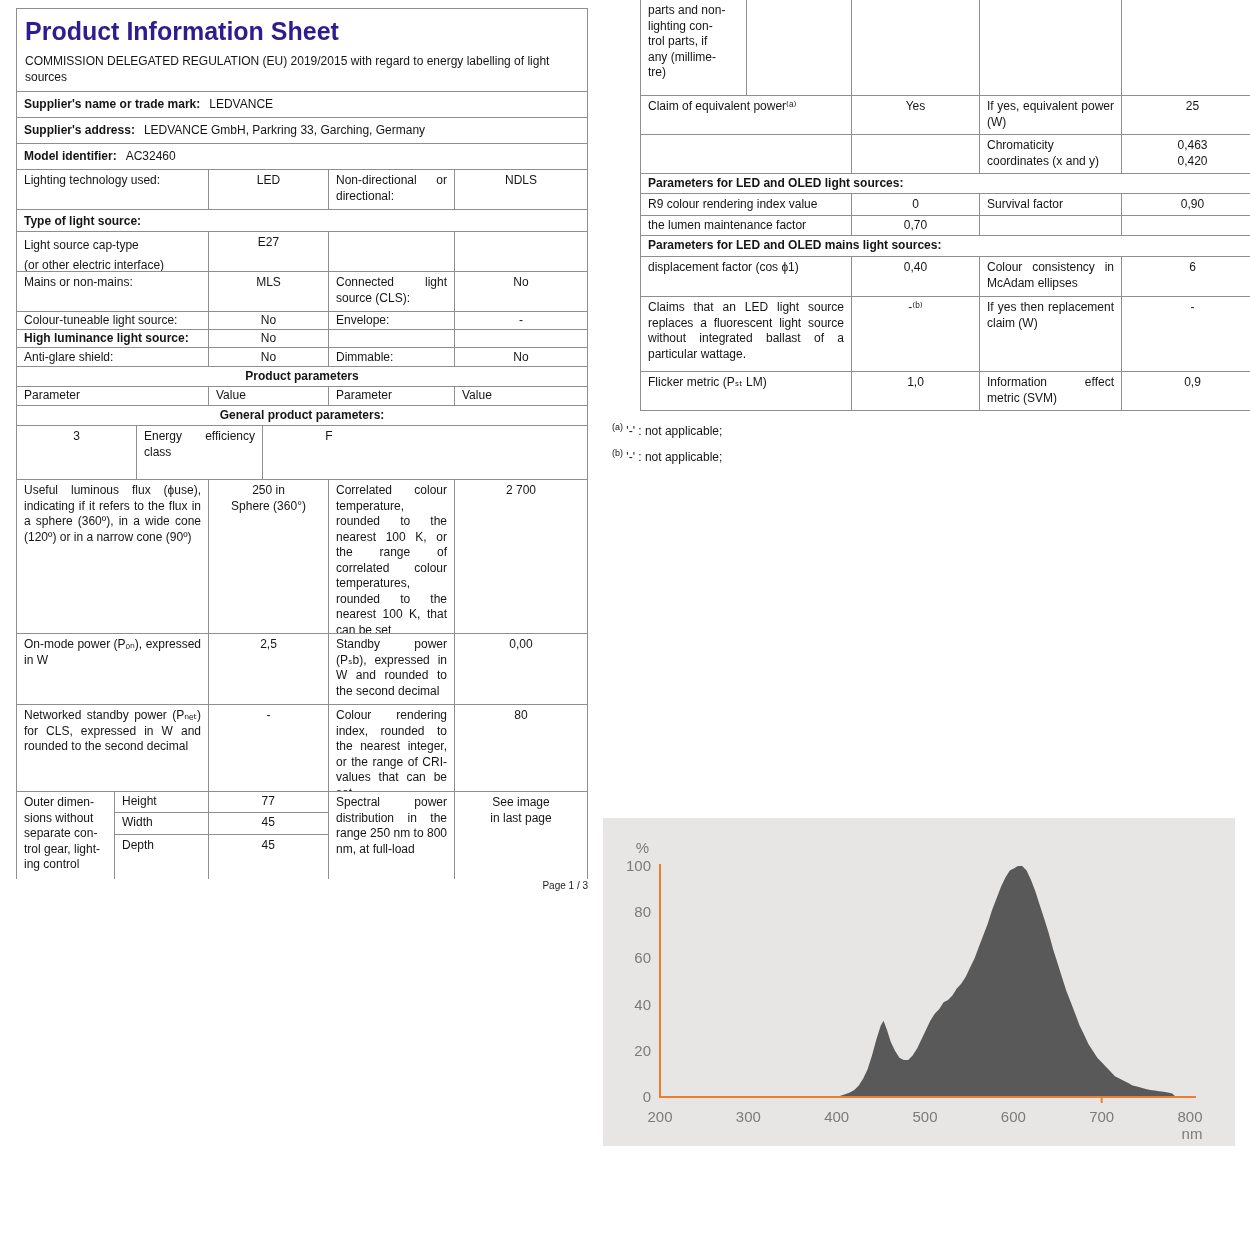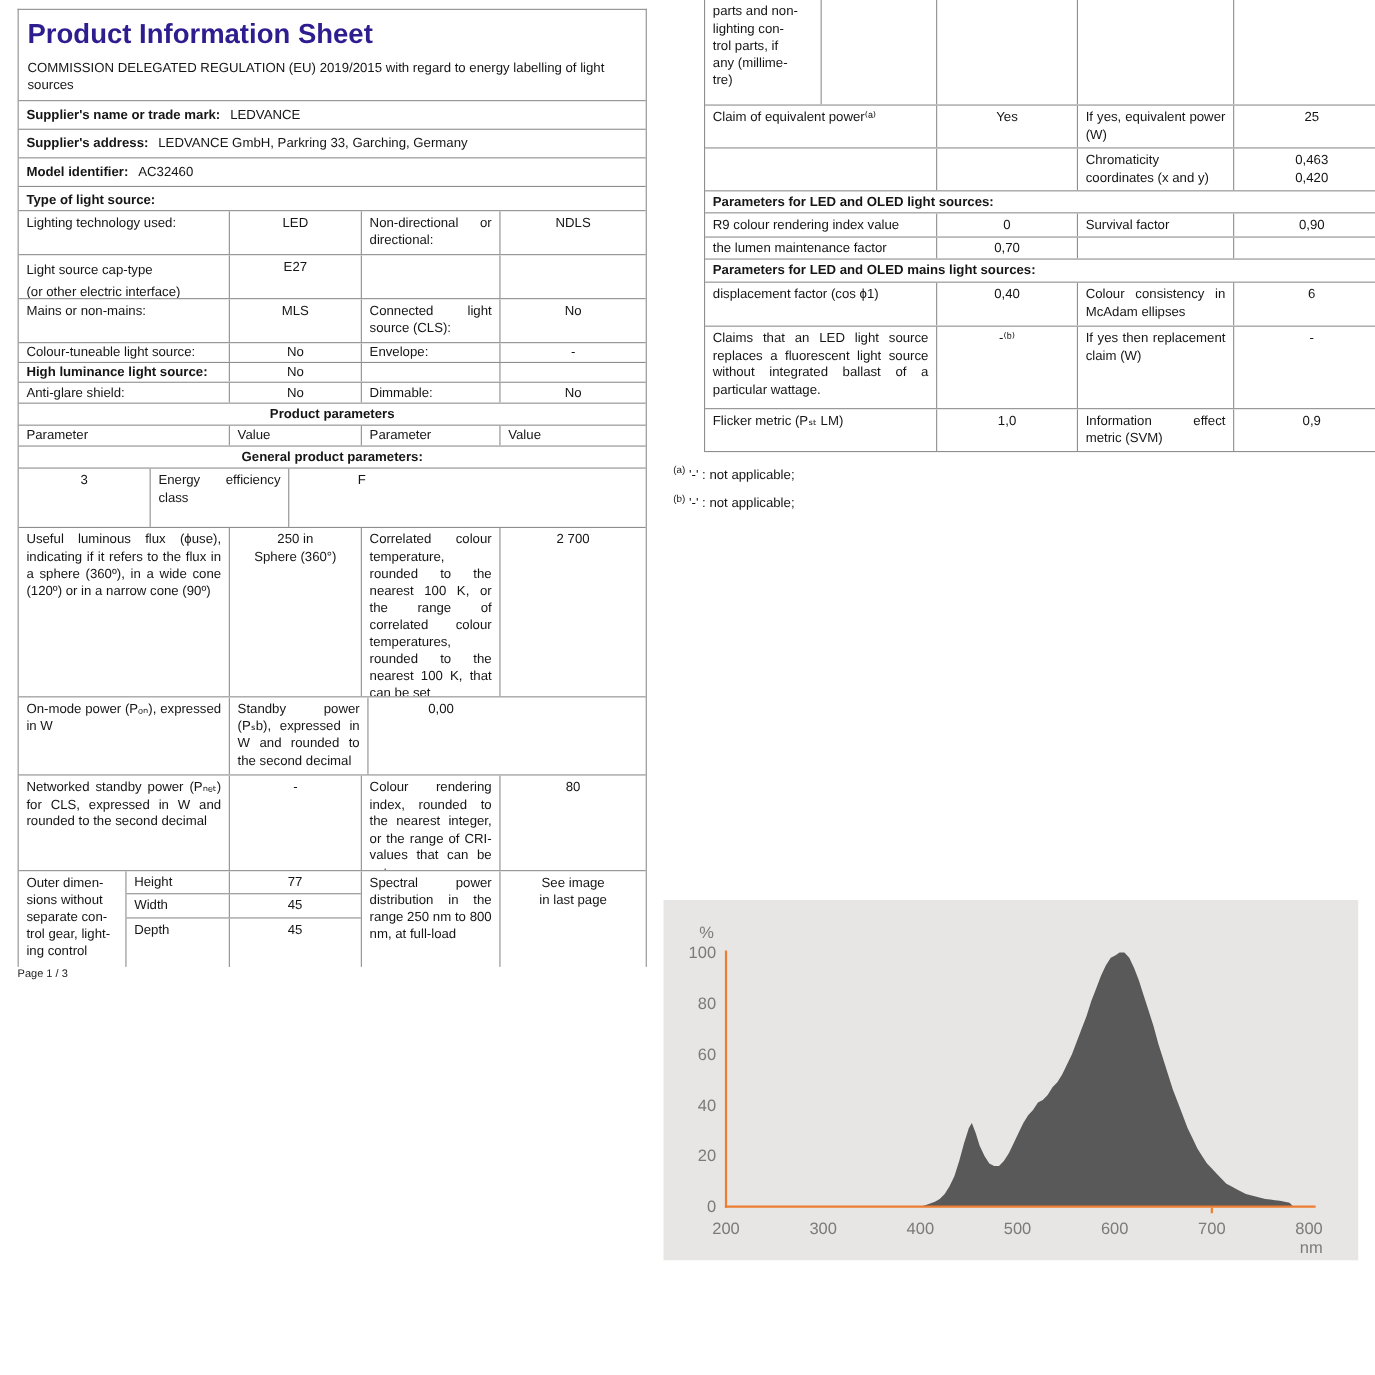--- a/index.html
+++ b/index.html
@@ -30,21 +30,21 @@
   .hdr-row{display:block;text-align:center;font-weight:bold;padding:2px 4px;line-height:15px;}
   .hdr-left{display:block;text-align:left;font-weight:bold;padding:2px 7px;line-height:15px;}
   #title-block{display:block;padding:7px 8px 4px 8px;}
   #doc-title{font-size:25px;font-weight:bold;line-height:30px;margin-bottom:7px;}
   #doc-subtitle{font-size:12px;line-height:16px;}
   .kv{line-height:19px;padding:3px 7px;}
   .kv .v{margin-left:9px;font-weight:normal;}
   .gap-lines{line-height:20px;}
   #footnotes{position:absolute;left:612px;top:416px;font-size:12px;line-height:22px;}
   #footnotes sup{font-size:9px;}
-  #page-footer{position:absolute;left:16px;top:880px;width:572px;font-size:10px;color:#222;}
+  #page-footer{position:absolute;left:16px;top:880px;width:572px;text-align:right;font-size:10px;color:#222;}
   #chart-panel{position:absolute;left:603px;top:818px;width:632px;height:328px;}
   #spd-svg{display:block;width:632px;height:328px;}
 </style>
 </head>
 <body>
 
 <div class="tbl" id="left-table">
 
   <div class="row" id="title-block" style="height:83px;">
     <span class="block" id="doc-title" style="color: rgb(46, 29, 143);">Product Information Sheet</span>
@@ -63,29 +63,29 @@
       <span class="bold">Supplier's address:</span><span class="v">LEDVANCE GmbH, Parkring 33, Garching, Germany</span>
     </div>
   </div>
 
   <div class="row" style="height:26px;">
     <div class="cell kv block" style="width:570px;">
       <span class="bold">Model identifier:</span><span class="v">AC32460</span>
     </div>
   </div>
 
-  <div class="row" style="height:22px;">
-    <div class="cell bold block" style="width:570px;padding-top:4px;">Type of light source:</div>
-  </div>
-
   <div class="row" style="height:40px;">
     <div class="cell br jus wA">Lighting technology used:</div>
     <div class="cell br ctr wB">LED</div>
     <div class="cell br jus wC">Non-directional or directional:</div>
     <div class="cell ctr wD">NDLS</div>
+  </div>
+
+  <div class="row" style="height:22px;">
+    <div class="cell bold block" style="width:570px;padding-top:4px;">Type of light source:</div>
   </div>
 
   <div class="row" style="height:40px;">
     <div class="cell br pre gap-lines wA">Light source cap-type
 (or other electric interface)</div>
     <div class="cell br ctr wB">E27</div>
     <div class="cell br wC"></div>
     <div class="cell ctr wD"></div>
   </div>
 
@@ -137,20 +137,21 @@
   <div class="row" style="height:154px;">
     <div class="cell br jus wA">Useful luminous flux (ϕuse), indicating if it refers to the flux in a sphere (360º), in a wide cone (120º) or in a narrow cone (90º)</div>
     <div class="cell br ctr pre wB">250 in
 Sphere (360°)</div>
     <div class="cell br jus wC">Correlated colour temperature, rounded to the nearest 100 K, or the range of correlated colour temperatures, rounded to the nearest 100 K, that can be set</div>
     <div class="cell ctr wD">2 700</div>
   </div>
 
   <div class="row" style="height:71px;">
     <div class="cell br jus wA">On-mode power (Pₒₙ), expressed in W</div>
+    <div class="cell br ctr wB">2,5</div>
     <div class="cell br jus wC">Standby power (Pₛb), expressed in W and rounded to the second decimal</div>
     <div class="cell ctr wD">0,00</div>
   </div>
 
   <div class="row" style="height:87px;">
     <div class="cell br jus wA">Networked standby power (Pₙₑₜ) for CLS, expressed in W and rounded to the second decimal</div>
     <div class="cell br ctr wB">-</div>
     <div class="cell br jus wC">Colour rendering index, rounded to the nearest integer, or the range of CRI-values that can be set</div>
     <div class="cell ctr wD">80</div>
   </div>

